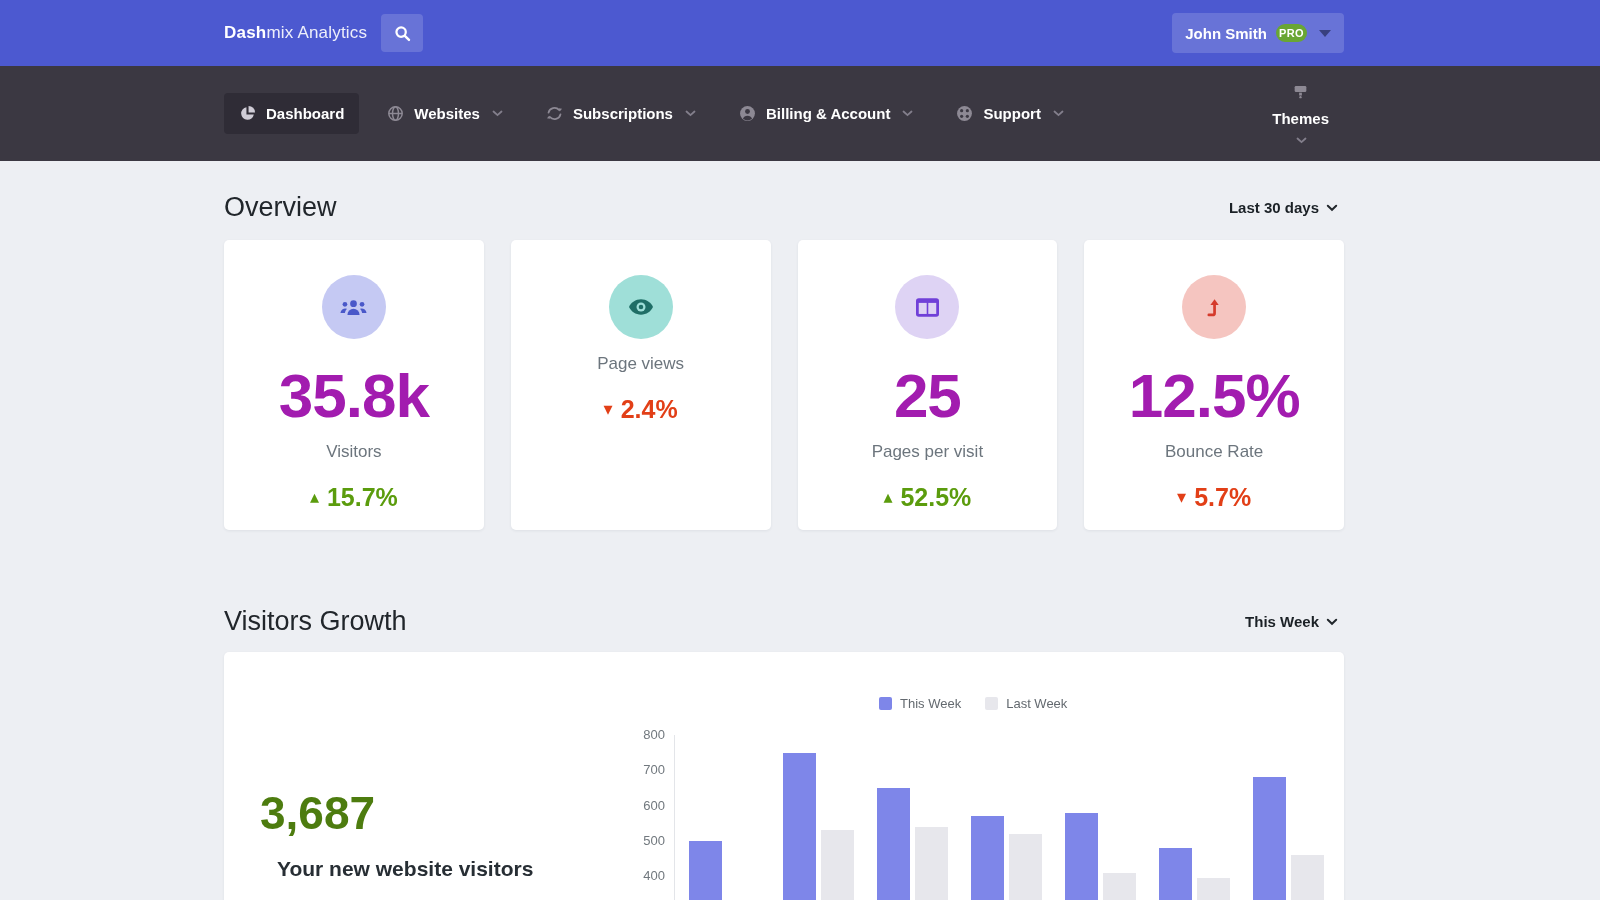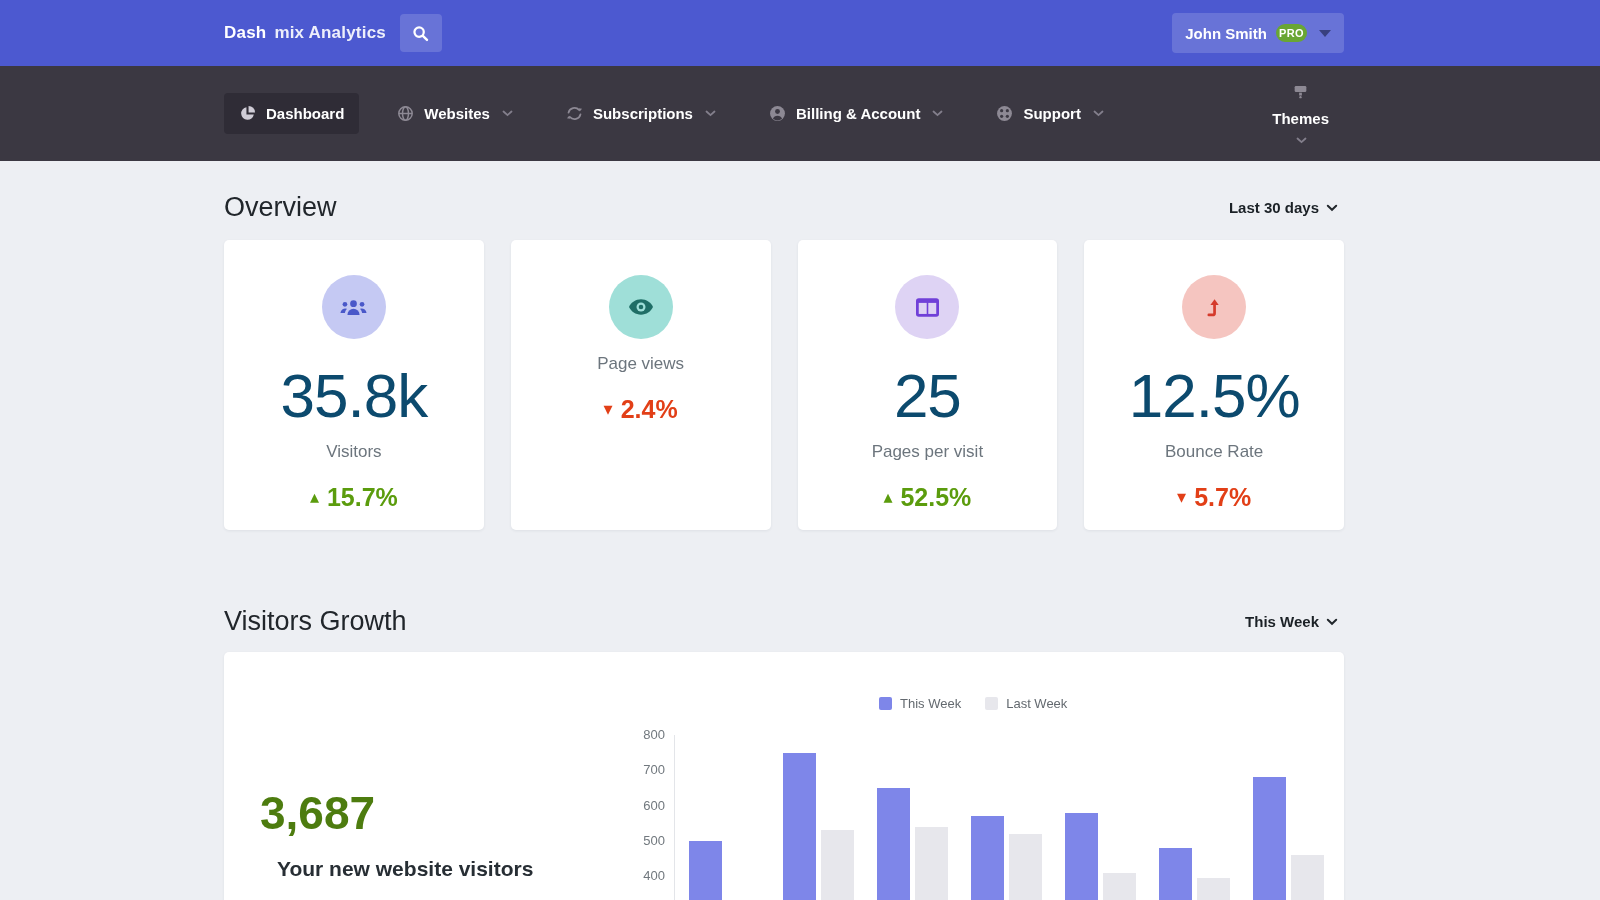--- a/index.html
+++ b/index.html
@@ -7,53 +7,53 @@
     width:1600px;height:900px;overflow:hidden;
     background:#edeff3;
     font-family:"Liberation Sans","DejaVu Sans",sans-serif;
     -webkit-font-smoothing:antialiased;
   }
   
   .top{height:66px;background:#4c59d0;}
   .top-inner{margin-left:224px;width:1120px;height:100%;display:flex;align-items:center;}
   .brand{font-size:17px;color:#fff;letter-spacing:.2px;cursor:pointer;}
   .brand .b{font-weight:700;}
-  .brand .r{font-weight:700;color:rgba(255,255,255,.9);padding-left:8px;}
+  .brand .r{font-weight:400;color:rgba(255,255,255,.9);}
   .search-btn{margin-left:14px;width:42px;height:38px;border:none;border-radius:4px;
     background:rgba(255,255,255,.16);display:flex;align-items:center;justify-content:center;cursor:pointer;}
   .user-btn{margin-left:auto;height:40px;padding:0 13px;border:none;border-radius:4px;
     background:rgba(255,255,255,.16);display:flex;align-items:center;gap:9px;
     color:#fff;font-weight:700;font-size:15px;cursor:pointer;}
   .pro{background:#69a634;color:#fff;font-size:11px;font-weight:700;padding:3px 3px;border-radius:10px;letter-spacing:.4px;}
   .user-caret{width:0;height:0;border-left:6px solid transparent;border-right:6px solid transparent;
     border-top:7px solid rgba(16,22,55,.55);margin-left:3px;}
   
   .nav{height:95px;background:#3b3842;display:flex;align-items:center;}
-  .nav-inner{margin-left:224px;width:1120px;display:flex;align-items:center;gap:23px;}
+  .nav-inner{margin-left:224px;width:1120px;display:flex;align-items:center;gap:13px;}
   .nav-item{display:flex;align-items:center;gap:10px;padding:12px 15px;border-radius:4px;
     color:#fff;font-size:15px;font-weight:600;cursor:pointer;white-space:nowrap;}
   .nav-item.active{background:#2f2c36;}
   .nav-icon{color:#8d8994;display:flex;align-items:center;}
   .nav-item.active .nav-icon{color:#cfccd6;}
   .chev{color:#837f8c;display:flex;align-items:center;margin-left:2px;}
   .themes{margin-left:auto;flex-direction:column;}
   
   .content{margin-left:224px;width:1120px;}
   .section-head{display:flex;align-items:center;justify-content:space-between;}
   .section-title{font-size:27px;font-weight:400;color:#21262b;}
   .range-btn{display:flex;align-items:center;gap:7px;background:none;border:none;cursor:pointer;
     font-size:15px;font-weight:700;color:#1b2126;font-family:inherit;}
   .range-btn .chev2{display:flex;color:#22272c;}
   #overview-head{margin-top:31px;}
   .cards{margin-top:17px;display:grid;grid-template-columns:repeat(4,1fr);gap:27px;}
   .card{height:290px;background:#fff;border-radius:5px;box-shadow:0 1px 3px rgba(33,40,50,.07);
     display:flex;flex-direction:column;align-items:center;text-align:center;}
   .stat-circle{margin-top:35px;width:64px;height:64px;border-radius:50%;
     display:flex;align-items:center;justify-content:center;}
-  .stat-value{margin-top:26px;font-size:62px;line-height:1;font-weight:400;color:#0c4a6e;letter-spacing:-1px;}
+  .stat-value{margin-top:26px;font-size:62px;line-height:1;font-weight:700;color:#a21caf;letter-spacing:-1px;}
   .stat-label{margin-top:15px;font-size:17px;color:#6c757d;}
   .delta{margin-top:21px;font-size:25px;font-weight:700;display:flex;align-items:center;gap:8px;}
   .delta-arrow{font-size:18px;line-height:1;transform:translateY(-1px);}
   #growth-head{margin-top:76px;}
   .chart-card{margin-top:15px;height:400px;background:#fff;border-radius:5px;
     box-shadow:0 1px 3px rgba(33,40,50,.07);position:relative;}
   .headline-value{position:absolute;left:36px;top:138px;font-size:46px;line-height:1;font-weight:700;color:#4d7c0f;}
   .headline-label{position:absolute;left:53px;top:205px;font-size:21px;font-weight:700;color:#272e34;}
   .legend{position:absolute;left:655px;top:44px;display:flex;gap:24px;align-items:center;}
   .legend-item{display:flex;align-items:center;gap:8px;font-size:13px;color:#63696f;cursor:pointer;}

